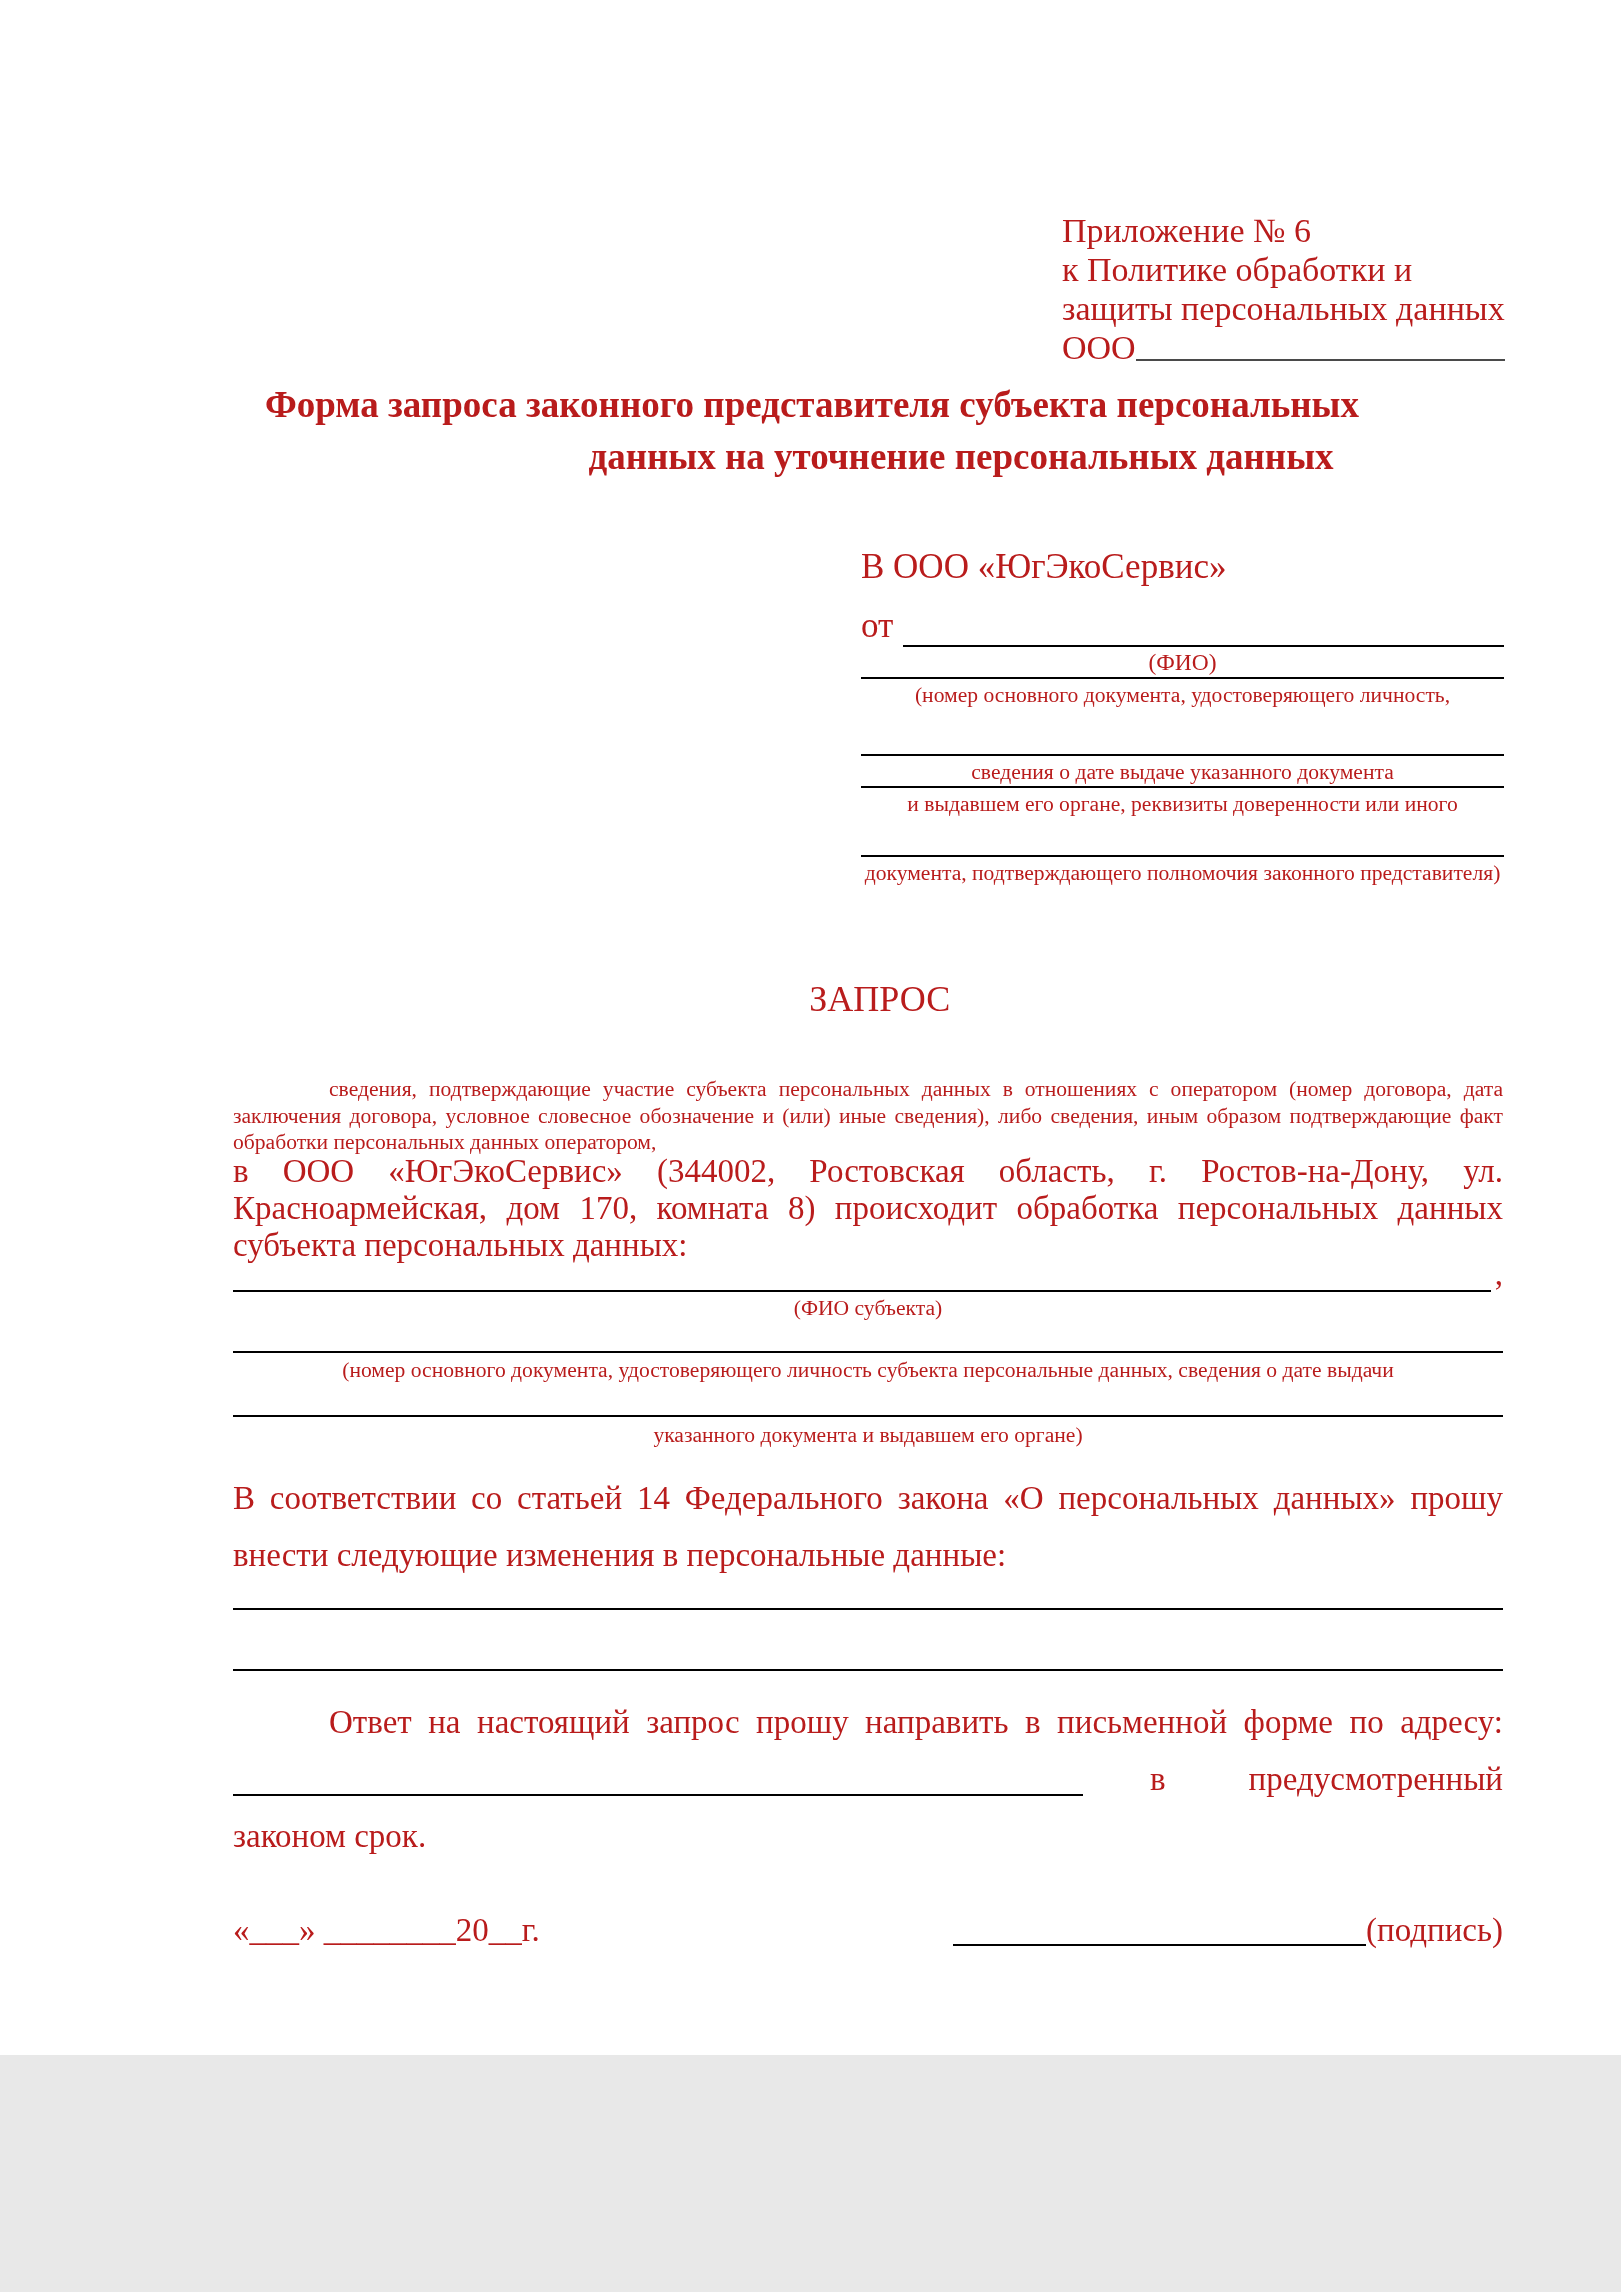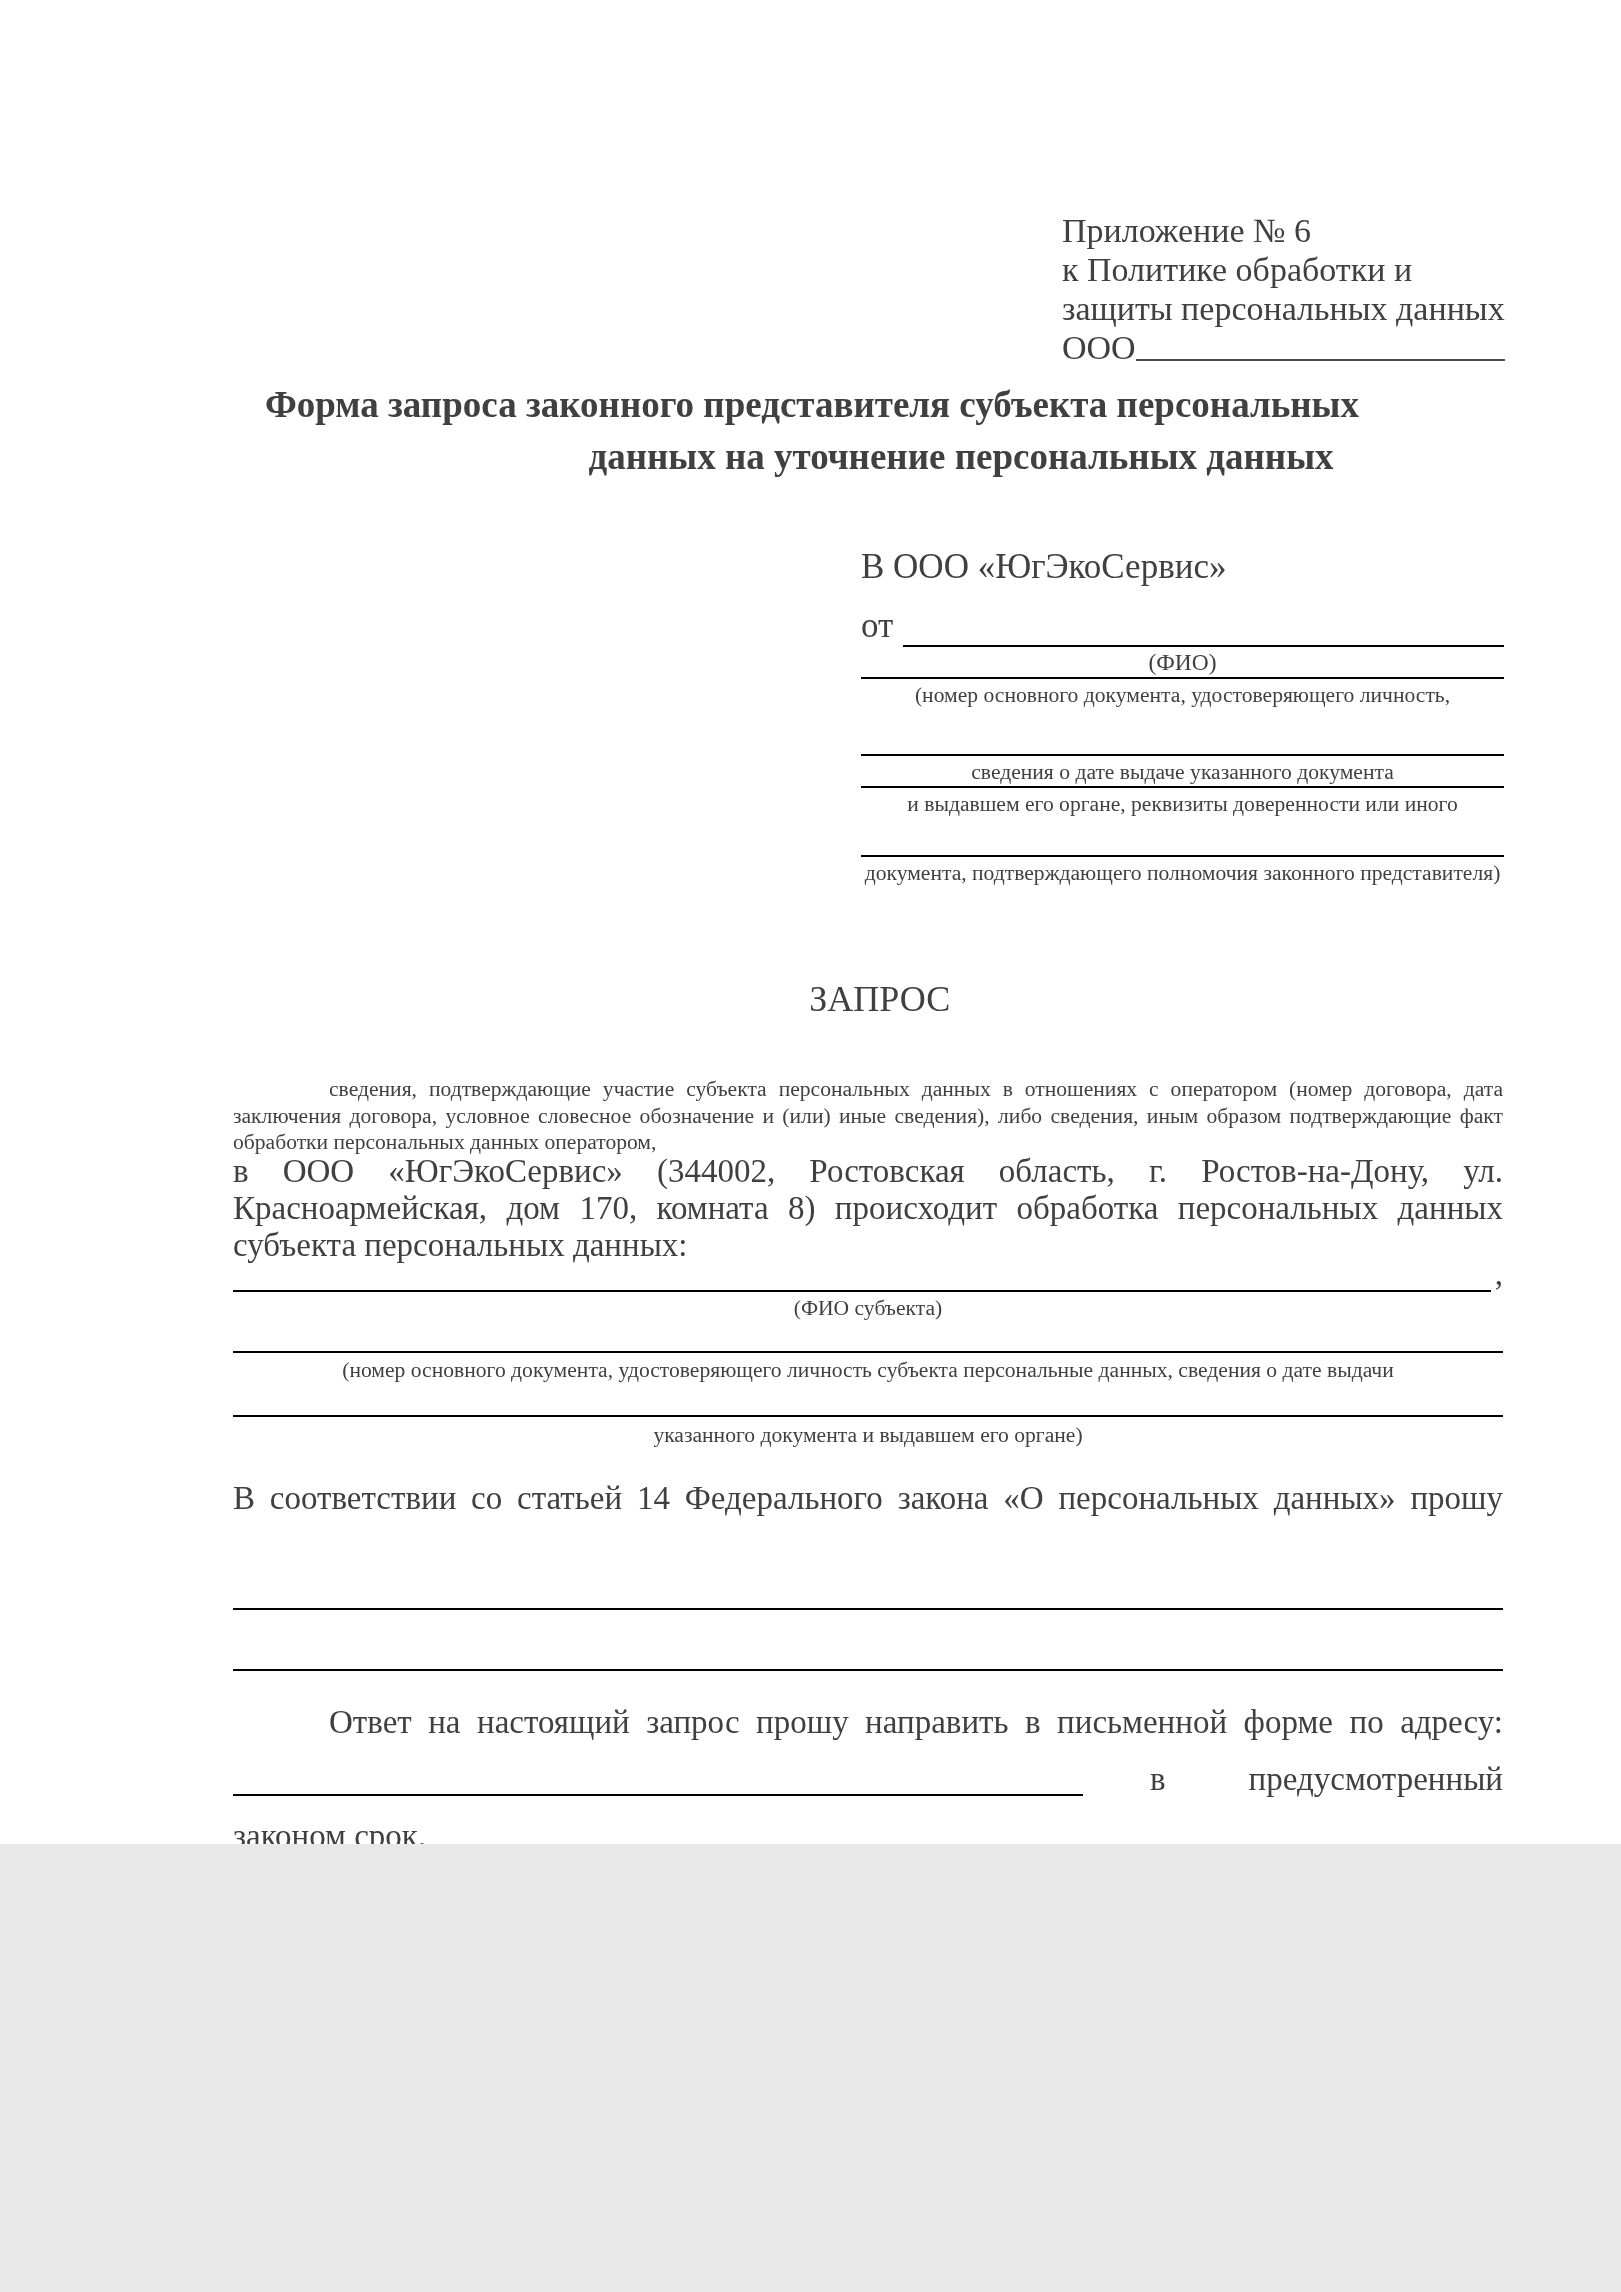--- a/index.html
+++ b/index.html
@@ -1,22 +1,22 @@
 <!DOCTYPE html>
 <html lang="ru"><head>
 <meta charset="utf-8">
 <style>
   html,body { margin:0; padding:0; background:#e8e8e8; }
   .page {
     position: relative;
     width: 1621px;
-    height: 1844px;
+    height: 2055px;
     margin: 0 auto;
     background: #ffffff;
-    color: #404040;
+    color: #b91c1c;
     font-family: "Liberation Serif", "DejaVu Serif", serif;
     overflow: hidden;
   }
   .abs { position: absolute; }
   .content-w { left: 233px; width: 1270px; }
 
   
   .header-block { left: 1062px; width: 443px; top: 211px; font-size: 34px; line-height: 39px; }
   .org-row { display: flex; align-items: stretch; }
   .org-row .thinline { flex: 1; border-bottom: 2px solid #4a4a4a; margin-bottom: 5.9px; }
@@ -148,20 +148,21 @@
   <div class="abs content-w caption cap-fio-subj">(ФИО субъекта)</div>
 
   <div class="abs content-w rule-238 blank2"></div>
   <div class="abs content-w caption cap-doc1">(номер основного документа, удостоверяющего личность субъекта персональные данных, сведения о дате выдачи</div>
 
   <div class="abs content-w rule-238 blank3"></div>
   <div class="abs content-w caption cap-doc2">указанного документа и выдавшем его органе)</div>
 
   <div class="abs content-w law">
     <div class="pline jline">В  соответствии  со  статьей  14  Федерального  закона  «О  персональных  данных»  прошу</div>
+    <div class="pline">внести следующие изменения в персональные данные:</div>
   </div>
 
   <div class="abs content-w rule-238 freeline1"></div>
   <div class="abs content-w rule-238 freeline2"></div>
 
   <div class="abs content-w reply">
     <div class="pline jline indent">Ответ  на  настоящий  запрос  прошу  направить  в  письменной  форме  по  адресу:</div>
     <div class="reply-mid">
       <span class="blankline"></span>
       <span class="w1">в</span>

